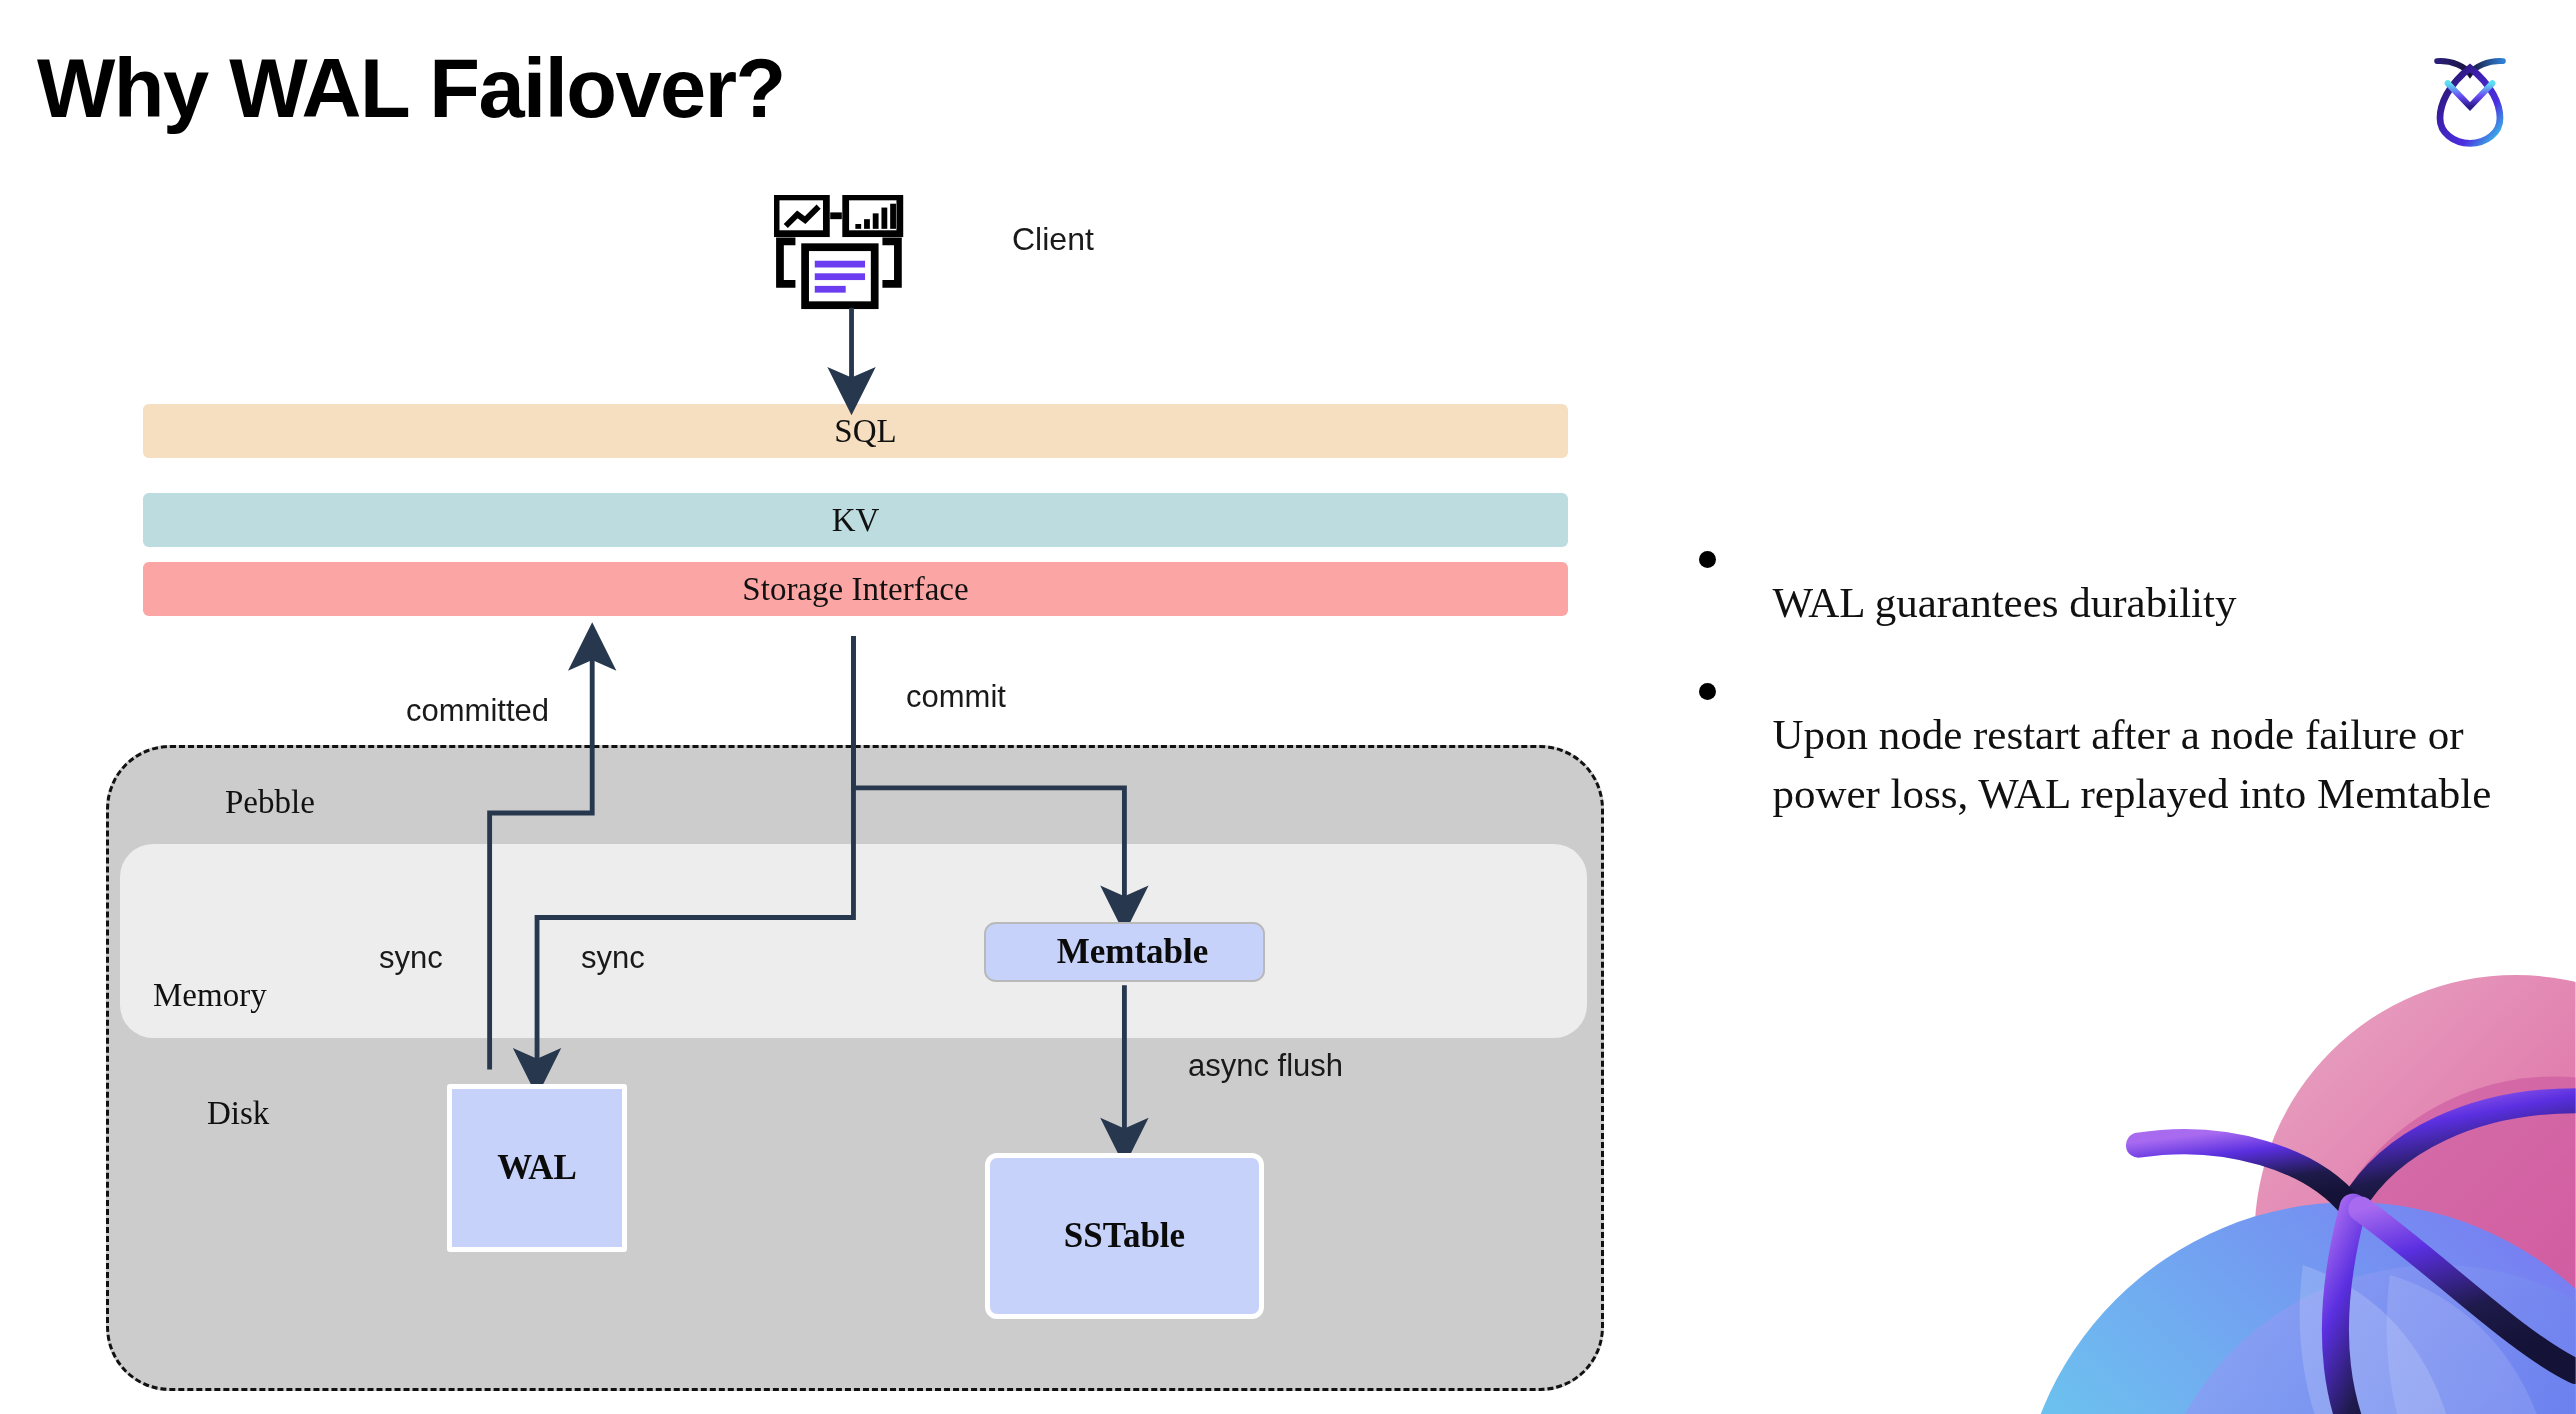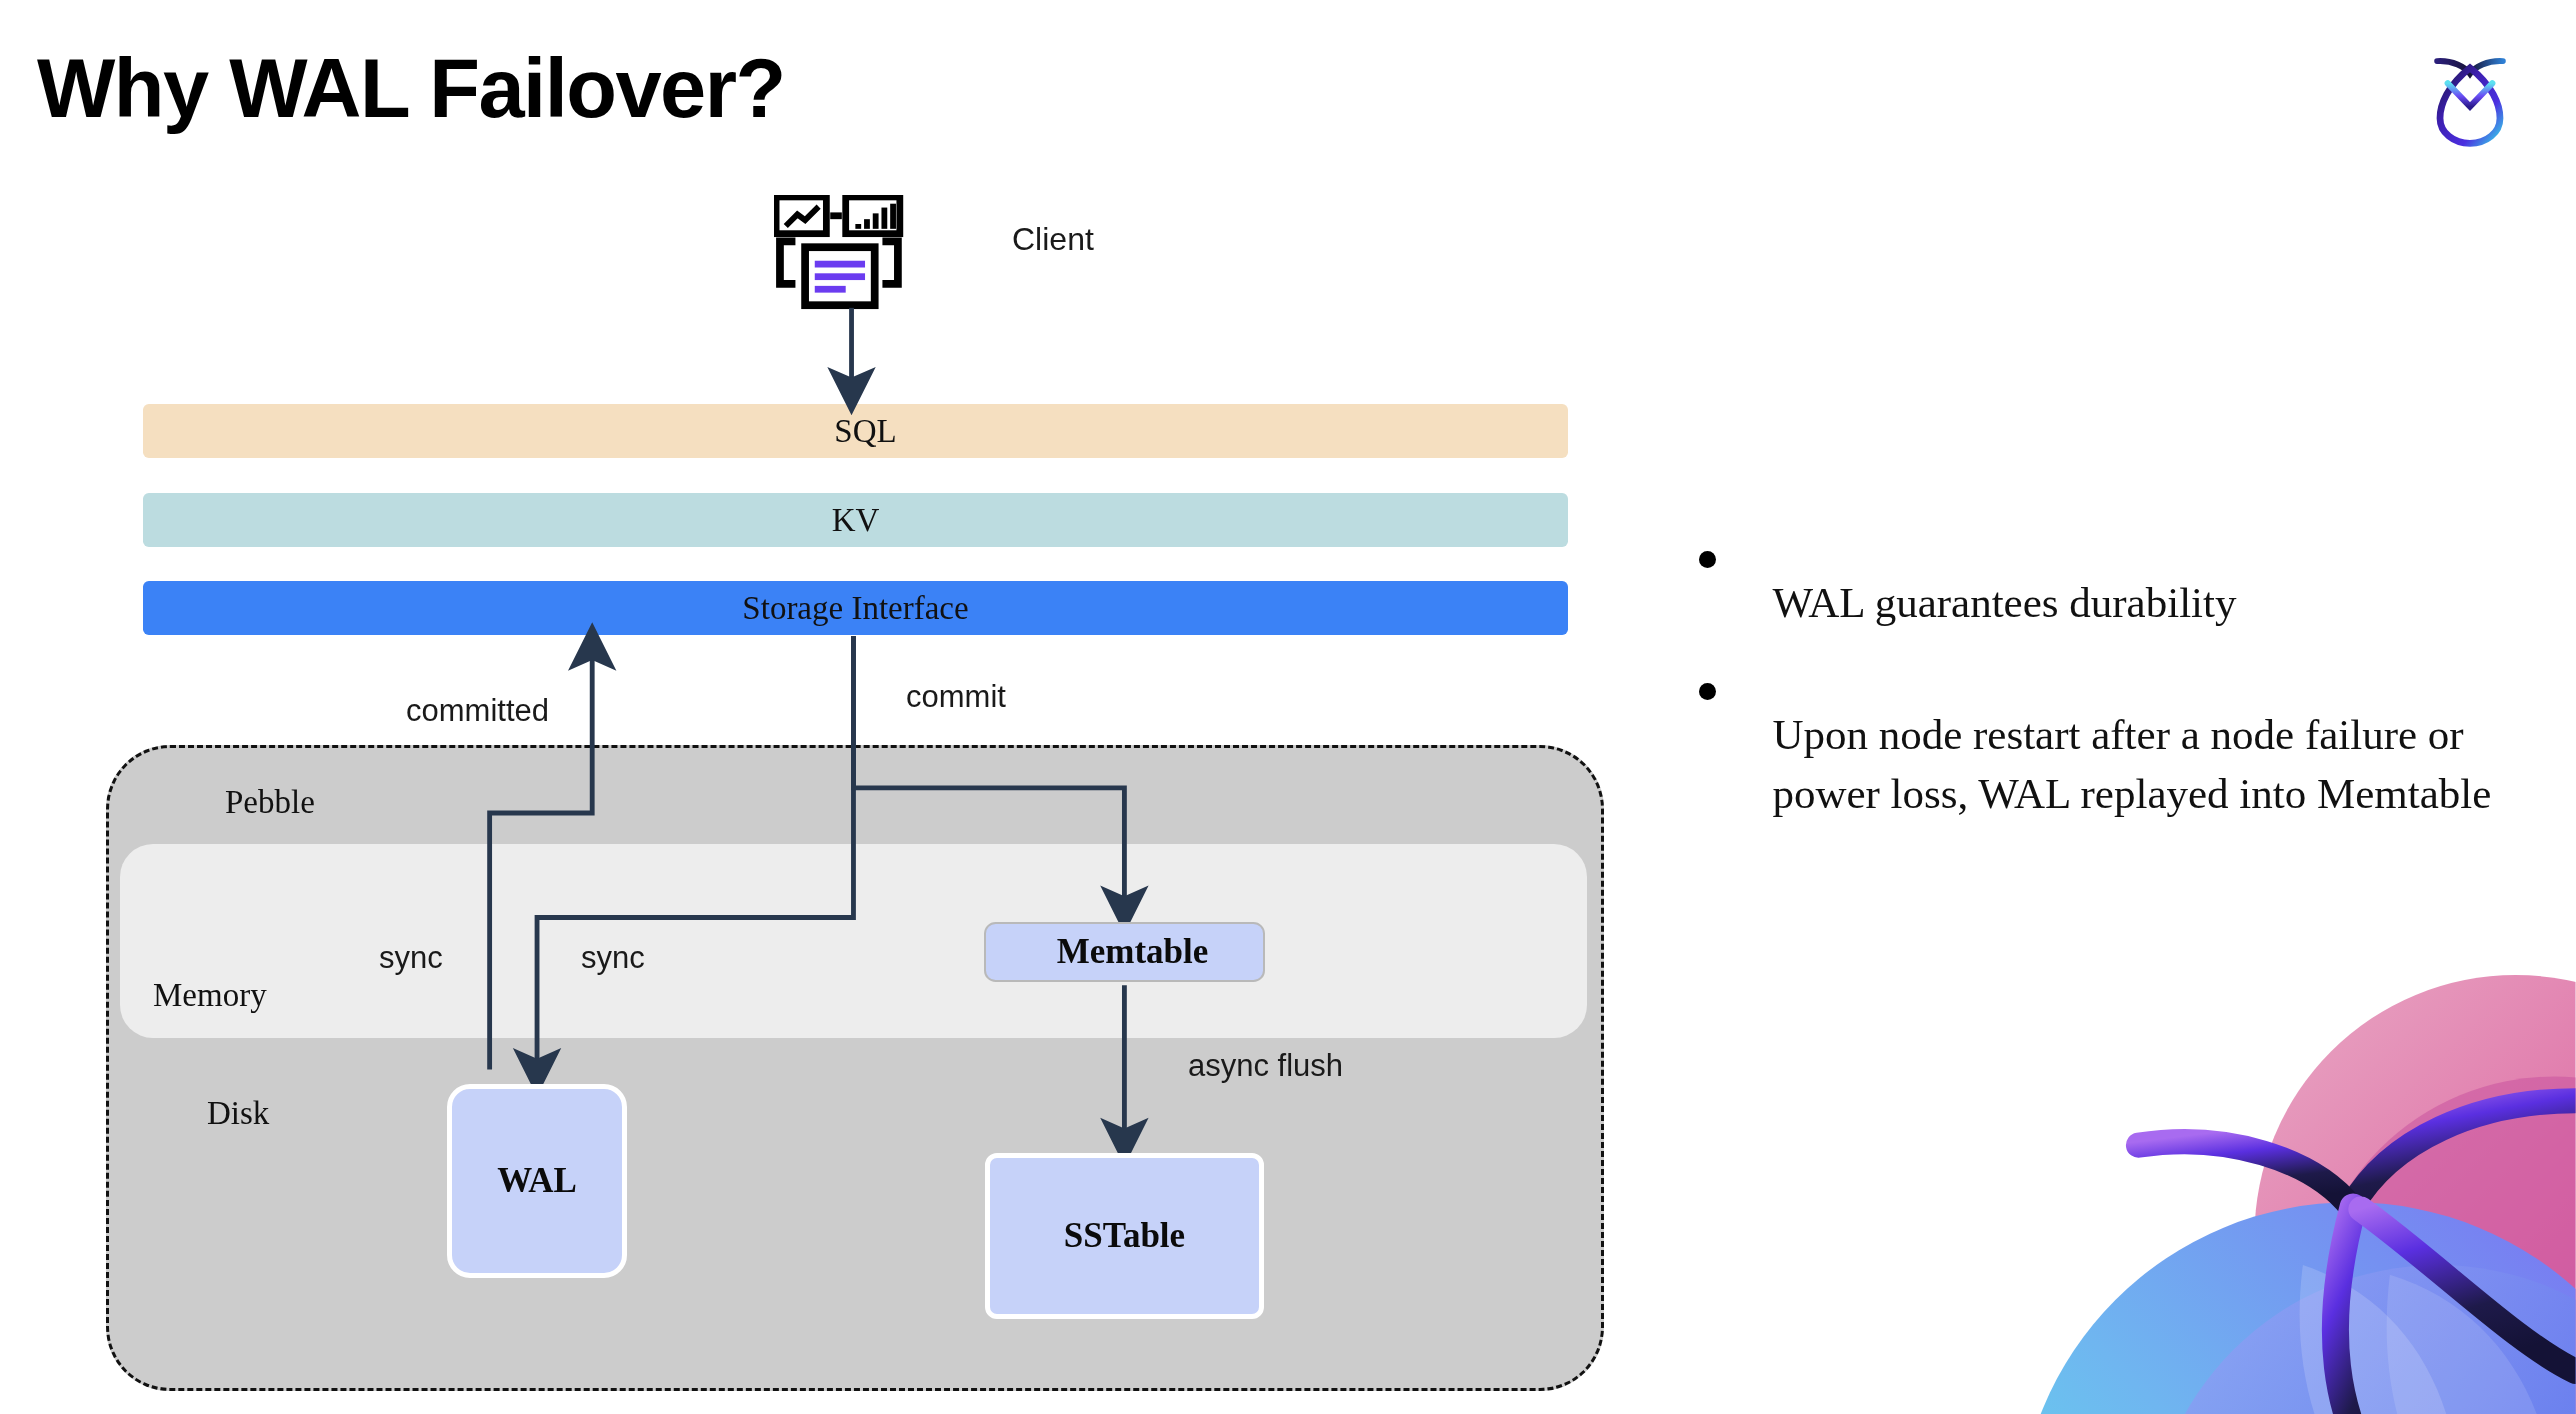--- a/index.html
+++ b/index.html
@@ -76,21 +76,21 @@
     border-radius: 5.8px;
     display: flex;
     align-items: center;
     justify-content: center;
     font-family: "Liberation Serif", serif;
     font-size: 33px;
     color: #111111;
   }
   #layer-sql  { top: 404px; background: #F5DFC0; padding-left: 20px; }
   #layer-kv   { top: 493px; background: #BCDCE0; }
-  #layer-si   { top: 581px; background: #3b82f6; }
+  #layer-si   { top: 562px; background: #fca5a5; }
 
   
   #pebble-container {
     position: absolute;
     left: 106px; top: 745px;
     width: 1498px; height: 646px;
     background: #CCCCCC;
     border: 3.9px dashed #111111;
     border-radius: 64px;
   }
@@ -138,23 +138,23 @@
   }
   #node-memtable {
     left: 984px; top: 922px;
     width: 281px; height: 60px;
     border: 2.9px solid #B9B9B9;
     border-radius: 11.6px;
     padding-left: 16px;
   }
   #node-wal {
     left: 447px; top: 1084px;
-    width: 180px; height: 194px;
+    width: 180px; height: 168px;
     border: 5.8px solid #ffffff;
-    border-radius: 23px;
+    border-radius: 3px;
   }
   #node-sstable {
     left: 985px; top: 1153px;
     width: 279px; height: 166px;
     border: 5.8px solid #ffffff;
     border-radius: 12px;
   }
 
   
   .edge-label {

